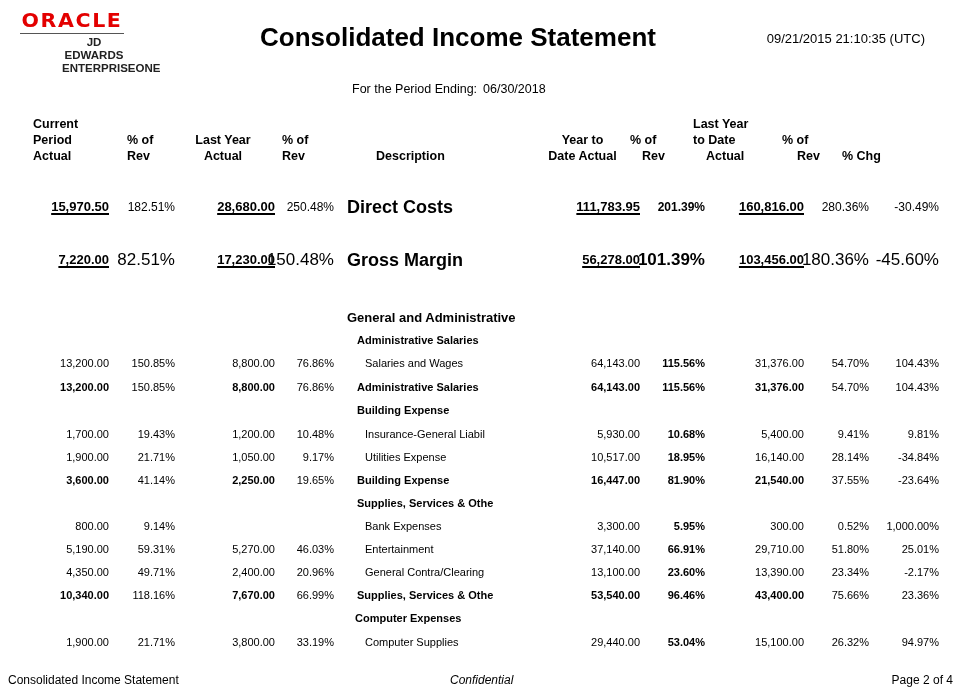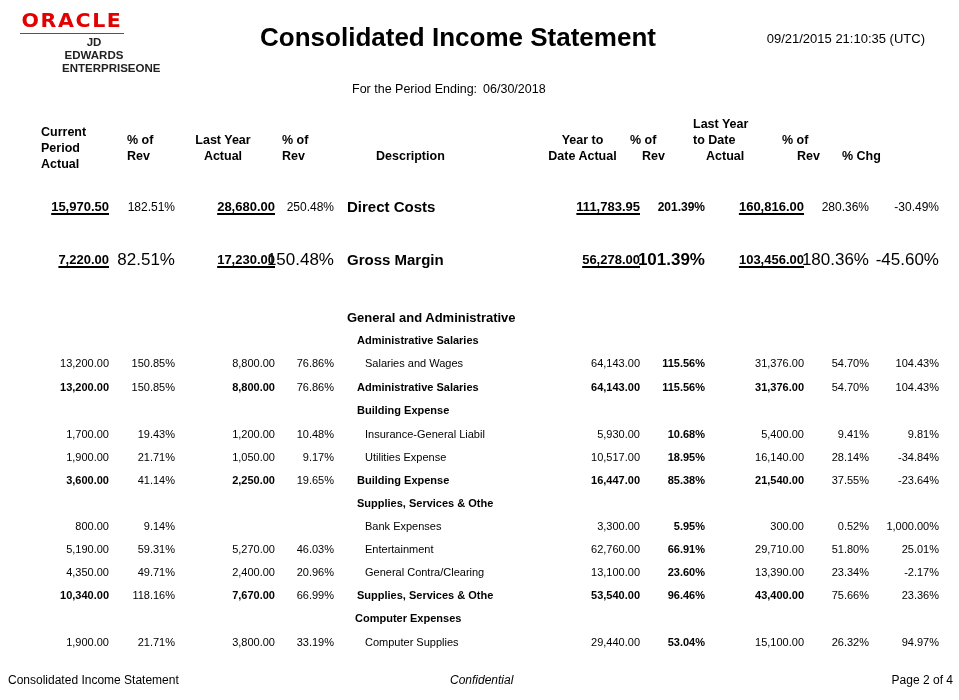--- a/index.html
+++ b/index.html
@@ -26,21 +26,21 @@
 
   
   .hdr { font-weight: bold; font-size: 12.5px; line-height: 16px; position: absolute; }
 
   
   .row { position: absolute; left: 0; width: 959px; height: 16px; }
   .cell { position: absolute; white-space: nowrap; font-size: 11px; line-height: 16px; }
   .r { text-align: right; }
   .big .cell { font-size: 13px; }
   .big .amt { font-weight: bold; text-decoration: underline; text-decoration-thickness: 2px; text-underline-offset: 2px; }
-  .big .desc { font-weight: bold; font-size: 15px; }
+  .big .desc { font-weight: bold; font-size: 18px; }
   .big .pct-small { font-size: 12px; }
   .big .pct-large { font-size: 17px; }
   .bold .amt { font-weight: bold; }
   .bold .desc { font-weight: bold; }
   .header-row .desc { font-weight: bold; }
   .detail .desc { padding-left: 8px; }
 
   
   .c1 { right: 850px; }   
   .c2 { right: 784px; }   
@@ -69,21 +69,21 @@
   <div class="jde">JD EDWARDS</div>
   <div class="jde">ENTERPRISEONE</div>
 </div>
 
 <div class="abs title">Consolidated Income Statement</div>
 <div class="abs datetime">09/21/2015 21:10:35 (UTC)</div>
 <div class="abs period">
   <span>For the Period Ending:</span><span class="val">06/30/2018</span>
 </div>
 
-<div class="hdr" style="left:41px; top:116px;margin-top:8px;">
+<div class="hdr" style="left:33px; top:116px;">
   <div>Current</div>
   <div>Period</div>
   <div>Actual</div>
 </div>
 <div class="hdr" style="left:127px; top:132px;">
   <div>% of</div>
   <div>Rev</div>
 </div>
 <div class="hdr" style="left:193px; top:132px; text-align:center; width:60px;">
   <div>Last Year</div>
@@ -194,21 +194,21 @@
       <span class="cell r c8">28.14%</span>
       <span class="cell r c9">-34.84%</span>
       <span class="cell cd desc" style="left: 357px;">Utilities Expense</span>
     </div>
     <div class="row bold" style="top: 472px;">
       <span class="cell r c1 amt">3,600.00</span>
       <span class="cell r c2">41.14%</span>
       <span class="cell r c3 amt">2,250.00</span>
       <span class="cell r c4">19.65%</span>
       <span class="cell r c5 amt">16,447.00</span>
-      <span class="cell r c6">85.38%</span>
+      <span class="cell r c6">81.90%</span>
       <span class="cell r c7 amt">21,540.00</span>
       <span class="cell r c8">37.55%</span>
       <span class="cell r c9">-23.64%</span>
       <span class="cell cd desc" style="left: 357px;">Building Expense</span>
     </div>
     <div class="row header-row" style="top: 495px;">
       <span class="cell cd desc" style="left: 357px;">Supplies, Services &amp; Othe</span>
     </div>
     <div class="row detail" style="top: 518px;">
       <span class="cell r c1 amt">800.00</span>
@@ -220,21 +220,21 @@
       <span class="cell r c7 amt">300.00</span>
       <span class="cell r c8">0.52%</span>
       <span class="cell r c9">1,000.00%</span>
       <span class="cell cd desc" style="left: 357px;">Bank Expenses</span>
     </div>
     <div class="row detail" style="top: 541px;">
       <span class="cell r c1 amt">5,190.00</span>
       <span class="cell r c2">59.31%</span>
       <span class="cell r c3 amt">5,270.00</span>
       <span class="cell r c4">46.03%</span>
-      <span class="cell r c5 amt">62,760.00</span>
+      <span class="cell r c5 amt">37,140.00</span>
       <span class="cell r c6">66.91%</span>
       <span class="cell r c7 amt">29,710.00</span>
       <span class="cell r c8">51.80%</span>
       <span class="cell r c9">25.01%</span>
       <span class="cell cd desc" style="left: 357px;">Entertainment</span>
     </div>
     <div class="row detail" style="top: 564px;">
       <span class="cell r c1 amt">4,350.00</span>
       <span class="cell r c2">49.71%</span>
       <span class="cell r c3 amt">2,400.00</span>

